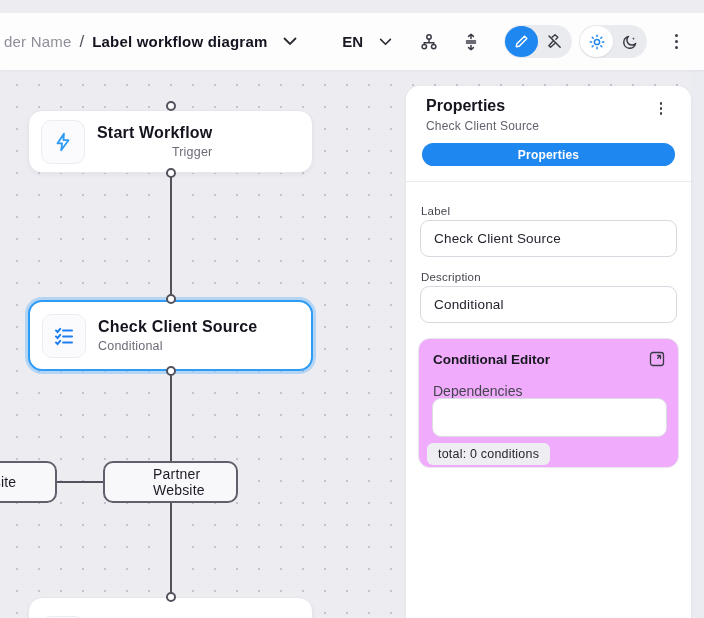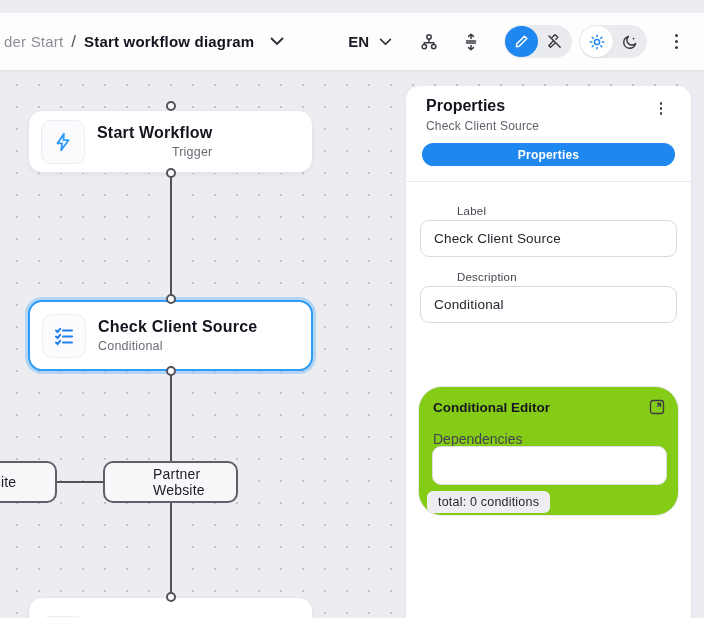--- a/index.html
+++ b/index.html
@@ -20,21 +20,21 @@
     background:#fdfdfe; z-index:6;
     box-shadow:0 1px 2px rgba(20,20,40,.05);
     display:flex; align-items:center;
   }
   .breadcrumb { display:flex; align-items:center; margin-left:4px; font-size:15px; white-space:nowrap; }
   .crumb-prefix { color:#8e8e99; letter-spacing:.2px; }
   .crumb-sep { color:#55555f; margin:0 8px; font-size:17px; }
   .crumb-title { color:#141420; font-weight:700; letter-spacing:.2px; }
   .title-caret { margin-left:16px; display:flex; }
   .toolbar { position:absolute; right:0; top:0; height:57px; display:flex; align-items:center; }
-  .lang { display:flex; align-items:center; gap:10px; font-size:15px; font-weight:600; color:#1a1a24; margin-right:28px; }
+  .lang { display:flex; align-items:center; gap:16px; font-size:15px; font-weight:600; color:#1a1a24; margin-right:28px; }
   .tool-icon { width:18px; height:18px; display:flex; align-items:center; justify-content:center; margin-right:24px; cursor:pointer; }
   .seg-pill { background:#e9ebef; border-radius:17px; height:33px; display:flex; align-items:center; padding:1px; margin-right:7px; }
   .seg { width:33px; height:31px; border-radius:50%; display:flex; align-items:center; justify-content:center; }
   .seg.active-blue { background:#1e87f0; }
   .seg.active-white { background:#ffffff; box-shadow:0 1px 2px rgba(0,0,0,.08); }
   .kebab { width:18px; height:20px; display:flex; flex-direction:column; align-items:center; justify-content:center; gap:3px; margin:0 19px 0 13px; cursor:pointer; }
   .kebab i { width:3px; height:3px; border-radius:50%; background:#3c3c46; }
 
   
   .edge-v { position:absolute; width:2px; background:#52525d; z-index:1; }
@@ -79,30 +79,30 @@
   .panel-sub { position:absolute; left:20px; top:33px; font-size:12px; color:#62626e; letter-spacing:.2px; }
   .panel-kebab { position:absolute; right:22px; top:16px; width:16px; height:18px; display:flex; flex-direction:column; align-items:center; gap:2.5px; cursor:pointer; }
   .panel-kebab i { width:2.5px; height:2.5px; border-radius:50%; background:#3c3c46; }
   .tabs {
     position:absolute; left:16px; top:57px; width:253px; height:23px;
     background:#f1f1f5; border-radius:12px; display:flex;
   }
   .tab { flex:1; display:flex; align-items:center; justify-content:center; font-size:12px; font-weight:700; color:#2a2a33; border-radius:12px; cursor:pointer; letter-spacing:.2px; }
   .tab.active { background:#1e87f0; color:#ffffff; }
   .panel-divider { position:absolute; left:0; top:95px; width:285px; height:1px; background:#e9e9ef; }
-  .field-label { position:absolute; left:15px; font-size:11.5px; color:#45454f; letter-spacing:.2px;margin-left:36px; }
+  .field-label { position:absolute; left:15px; font-size:11.5px; color:#45454f; letter-spacing:.2px; }
   .text-input {
     position:absolute; left:14px; width:257px; height:37px;
     border:1px solid #d8d8e0; border-radius:9px; background:#fff;
     font-family:"Liberation Sans", sans-serif; font-size:13.5px; color:#24242e;
     padding:0 13px; outline:none; letter-spacing:.2px;
   }
   .cond-card {
     position:absolute; left:12px; top:252px; width:261px; height:130px;
-    border:1px solid #e8e8ee; border-radius:24px; background:#84cc16;margin-top:48px;
+    border:1px solid #e8e8ee; border-radius:12px; background:#f0abfc;
   }
   .cond-title { position:absolute; left:14px; top:13px; font-size:13.5px; font-weight:700; color:#17171f; }
   .expand-btn { position:absolute; right:13px; top:12px; width:16px; height:16px; cursor:pointer; }
   .deps-label { position:absolute; left:14px; top:44px; font-size:14px; color:#45454f; }
   .deps-input {
     position:absolute; left:13px; top:59px; width:235px; height:39px;
     border:1px solid #dcdce3; border-radius:9px; background:#fff; outline:none;
     font-family:"Liberation Sans", sans-serif; font-size:13px; padding:0 10px;
   }
   .total-badge {
@@ -164,23 +164,23 @@
 </div>
 
 <div class="flow-node" style="left:28px; top:597px;">
   <div class="node-iconbox" style="margin-top:19px;"></div>
 
 </div>
 <div class="handle" style="left:165.5px; top:592px;"></div>
 
 <div class="topbar">
   <div class="breadcrumb">
-    <span class="crumb-prefix">der Start</span>
+    <span class="crumb-prefix">der Name</span>
     <span class="crumb-sep">/</span>
-    <span class="crumb-title">Start workflow diagram</span>
+    <span class="crumb-title">Label workflow diagram</span>
     <span class="title-caret">
       <svg width="14" height="9" viewBox="0 0 14 9" fill="none" stroke="#2a2a33" stroke-width="1.8" stroke-linecap="round">
           <path d="M1.5 1.5 L7 7 L12.5 1.5"></path>
         </svg>
     </span>
   </div>
 
   <div class="toolbar">
     <div class="lang">
       <span>EN</span>

